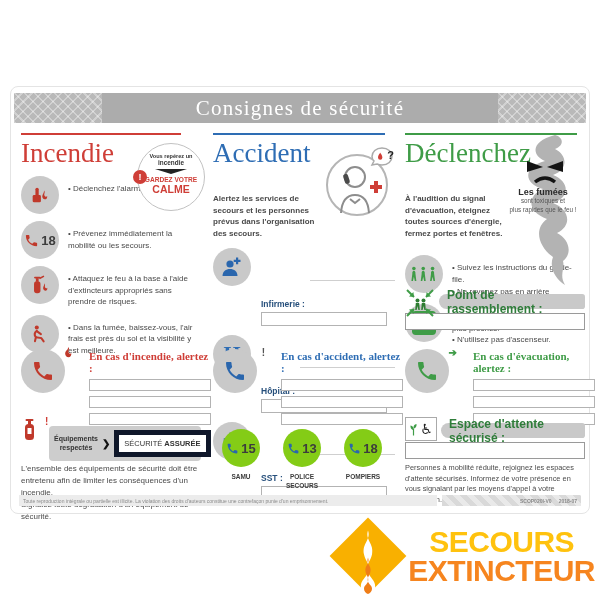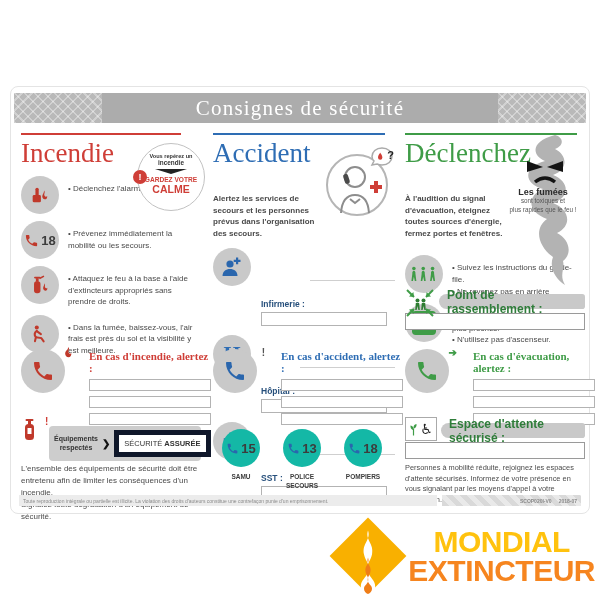--- a/index.html
+++ b/index.html
@@ -67,21 +67,21 @@
   .banner { margin-left:28px; background:#cdcdcd; border-radius:4px; padding:4px 5px; display:flex; align-items:center; gap:4px; }
   .banner-left { font-size:7px; font-weight:bold; color:#333; text-align:center; width:52px; line-height:1.2; }
   .banner-chev { color:#111; font-size:10px; font-weight:bold; }
   .banner-white { background:#fff; border:5px solid #0f172a; font-size:7.5px; color:#333; padding:4px 5px; white-space:nowrap; }
   .banner-white b { margin-left:2px; }
   .note { position:absolute; top:330px; left:0; font-size:8px; color:#4a4a4a; line-height:1.5; width:182px; }
 
   
   .numbers { position:absolute; top:296px; left:0; width:178px; display:flex; justify-content:space-between; }
   .num { width:56px; text-align:center; }
-  .num-circle { width:38px; height:38px; border-radius:50%; background:#14b8a6; margin:0 auto; display:flex; align-items:center; justify-content:center; }
+  .num-circle { width:38px; height:38px; border-radius:50%; background:#84cc16; margin:0 auto; display:flex; align-items:center; justify-content:center; }
   .num-label { font-size:6.5px; font-weight:bold; color:#3c3c3c; margin-top:6px; line-height:1.35; }
 
   
   .cartoon { position:absolute; right:0; top:14px; width:72px; height:72px; }
   .cartoon .qmark { position:absolute; right:1px; top:2px; font-size:11px; font-weight:bold; color:#222; }
 
   
   .smoke { position:absolute; right:-4px; top:2px; width:88px; height:158px; pointer-events:none; }
   .smoke svg { position:absolute; left:14px; top:0; }
   .smoke-text { position:absolute; left:0; right:4px; top:52px; text-align:center; }
@@ -162,21 +162,21 @@
         <svg width="22" height="22" viewBox="0 0 24 24">
             <g fill="#c0392b">
               <rect x="5.5" y="8" width="7" height="13" rx="3"></rect>
               <rect x="7.5" y="4.5" width="3" height="4"></rect>
               <rect x="5.5" y="3" width="7" height="1.8" rx=".9"></rect>
               <path d="M11 4.2 16 1.6l.7 1.5-4.8 2.6z"></path>
               <path d="M16.8 10c1.4 1.9 0 3 .8 4.8.5 1.2 1.9 1.1 2.3.1.5 1.9-.8 3.6-2.4 3.3-1.7-.3-2.5-2.2-1.9-3.9.4-1.3 1.1-2.3 1.2-4.3z"></path>
             </g>
           </svg>
       </div>
-      <div class="item-text bullet">Attaquez le feu à la base à l'aide d'extincteurs appropriés sans prendre de droits.</div>
+      <div class="item-text bullet">Attaquez le feu à la base à l'aide d'extincteurs appropriés sans prendre de risques.</div>
     </div>
 
     <div class="item">
       <div class="icon-circle">
         <svg width="22" height="22" viewBox="0 0 24 24">
             <g stroke="#c0392b" stroke-width="2.2" fill="none" stroke-linecap="round">
               <circle cx="8.5" cy="5" r="2.2" fill="#c0392b" stroke="none"></circle>
               <path d="M8.5 8.5C6 10.5 5.5 13 7.5 15.5L6.5 20"></path>
               <path d="M7.5 15.5l6 1 2.5 3.5"></path>
               <path d="M8.8 9.2 13 12.2"></path>
@@ -472,16 +472,16 @@
 </div>
 
 <div class="logo">
   <svg width="80" height="80" viewBox="0 0 100 100">
     <polygon points="50,2 98,50 50,98 2,50" fill="#f9b000"></polygon>
     <path d="M50 18c4 12-8 16-5 30 2 9 8 12 5 22-2 7-9 10-9 18 0 6 4 10 9 12 5-2 9-6 9-12 0-8-7-11-9-18-3-10 3-13 5-22 3-14-9-18-5-30z" fill="#fff"></path>
     <path d="M50 14C38 28 28 38 30 56c1.5 14 10 22 20 26 10-4 18.5-12 20-26 2-18-8-28-20-42zm0 12c7 9 12 16 11 27-1 9-6 14-11 17-5-3-10-8-11-17-1-11 4-18 11-27z" fill="#fff" opacity="0"></path>
     <path d="M50 52c3 8-5 10-3 18 1.2 5 4.5 7 3 12-1 3.5-5 5-5 9 0 3 2.2 5.5 5 6.5 2.8-1 5-3.5 5-6.5 0-4-4-5.5-5-9-1.5-5 1.8-7 3-12 2-8-6-10-3-18z" fill="#ef7d17"></path>
   </svg>
   <div class="logo-text">
-    <div class="logo-l1">MONDIAL</div>
+    <div class="logo-l1">SECOURS</div>
     <div class="logo-l2">EXTINCTEUR</div>
   </div>
 </div>
 
 </body></html>

